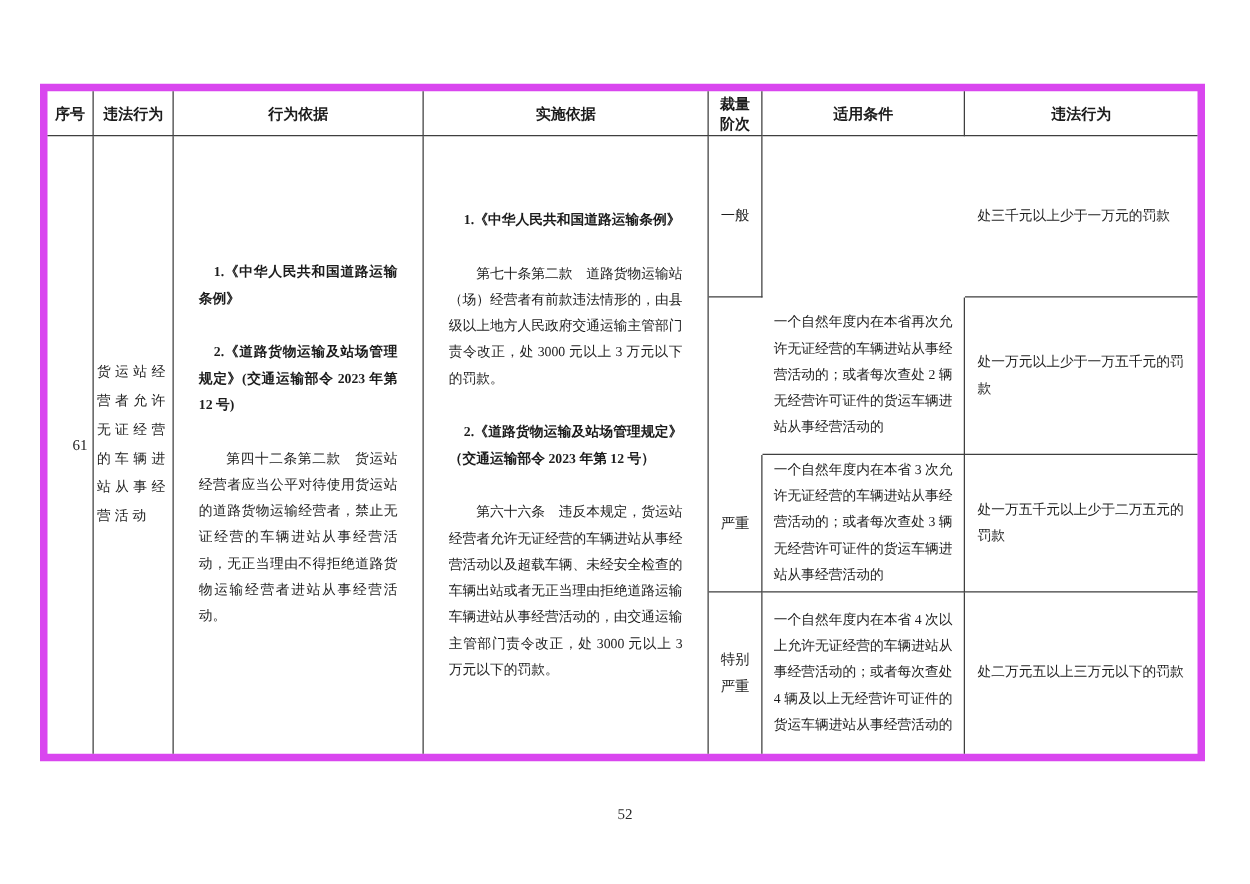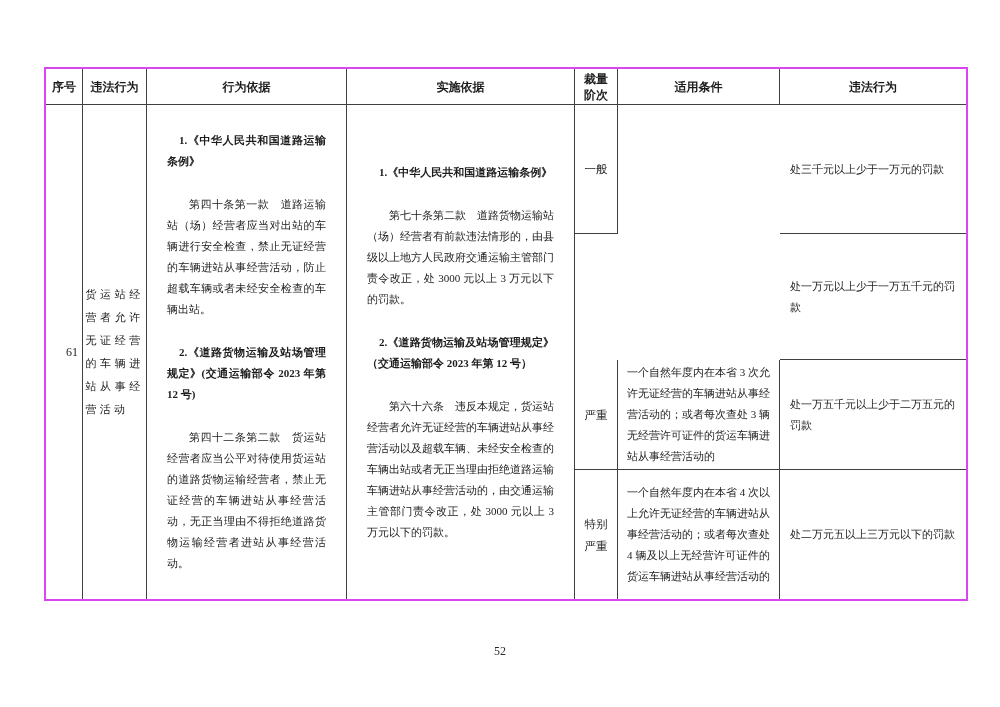--- a/index.html
+++ b/index.html
@@ -10,28 +10,28 @@
   body {
     position: relative;
     width: 1000px;
     height: 707px;
     font-family: "Liberation Serif", "DejaVu Serif", serif;
     color: #1c1c1c;
     overflow: hidden;
   }
   .tbl {
     position: absolute;
-    left: 44px;
+    left: 32px;
     top: 67px;
     width: 920px;
     height: 530px;
     display: grid;
     grid-template-columns: 37px 64px 200px 228px 43px 162px 186px;
     grid-template-rows: 36px 129px 126px 110px 129px;
-    border: 2px solid #d946ef;
+    border: 6px solid #d946ef;
   }
   .c {
     box-sizing: border-box;
     border-right: 1px solid #3f3f3f;
     border-bottom: 1px solid #3f3f3f;
     overflow: hidden;
   }
   .no-r { border-right: none; }
   .no-b { border-bottom: none; }
   .hc {
@@ -119,35 +119,35 @@
   <div class="c center-cell no-b" style="grid-column:1;grid-row:2/6;padding-left:16px;">
     <span>61</span>
   </div>
 
   <div class="c center-cell no-b" style="grid-column:2;grid-row:2/6;">
     <div class="violation-text">货运站经营者允许无证经营的车辆进站从事经营活动</div>
   </div>
 
   <div class="c para-cell no-b" style="grid-column:3;grid-row:2/6;">
     <p class="law">1.《中华人民共和国道路运输条例》</p>
-    <p class="clause">第四十条第一款　道路运输站（场）经营者应当对出站的车辆进行安全检查，禁止无证经营的车辆进站从事经营活动，防止超载车辆或者未经安全检查的车辆出站。</p>
     <p class="law">2.《道路货物运输及站场管理规定》(交通运输部令 2023 年第 12 号)</p>
     <p class="clause">第四十二条第二款　货运站经营者应当公平对待使用货运站的道路货物运输经营者，禁止无证经营的车辆进站从事经营活动，无正当理由不得拒绝道路货物运输经营者进站从事经营活动。</p>
   </div>
 
   <div class="c para-cell no-b" style="grid-column:4;grid-row:2/6;">
     <p class="law">1.《中华人民共和国道路运输条例》</p>
     <p class="clause">第七十条第二款　道路货物运输站（场）经营者有前款违法情形的，由县级以上地方人民政府交通运输主管部门责令改正，处 3000 元以上 3 万元以下的罚款。</p>
     <p class="law">2.《道路货物运输及站场管理规定》（交通运输部令 2023 年第 12 号）</p>
     <p class="clause">第六十六条　违反本规定，货运站经营者允许无证经营的车辆进站从事经营活动以及超载车辆、未经安全检查的车辆出站或者无正当理由拒绝道路运输车辆进站从事经营活动的，由交通运输主管部门责令改正，处 3000 元以上 3 万元以下的罚款。</p>
   </div>
 
   <div class="c level-cell" style="grid-column:5;grid-row:2;">一般</div>
   <div class="c std-cell no-r" style="grid-column:7;grid-row:2;">处三千元以上少于一万元的罚款</div>
 
+  <div class="c cond-cell" style="grid-column:6;grid-row:3;">一个自然年度内在本省再次允许无证经营的车辆进站从事经营活动的；或者每次查处 2 辆无经营许可证件的货运车辆进站从事经营活动的</div>
   <div class="c std-cell no-r" style="grid-column:7;grid-row:3;">处一万元以上少于一万五千元的罚款</div>
 
   <div class="c level-cell" style="grid-column:5;grid-row:4;">严重</div>
   <div class="c cond-cell" style="grid-column:6;grid-row:4;">一个自然年度内在本省 3 次允许无证经营的车辆进站从事经营活动的；或者每次查处 3 辆无经营许可证件的货运车辆进站从事经营活动的</div>
   <div class="c std-cell no-r" style="grid-column:7;grid-row:4;">处一万五千元以上少于二万五元的罚款</div>
 
   <div class="c level-cell no-b" style="grid-column:5;grid-row:5;">特别严重</div>
   <div class="c cond-cell no-b" style="grid-column:6;grid-row:5;">一个自然年度内在本省 4 次以上允许无证经营的车辆进站从事经营活动的；或者每次查处 4 辆及以上无经营许可证件的货运车辆进站从事经营活动的</div>
   <div class="c std-cell no-r no-b" style="grid-column:7;grid-row:5;">处二万元五以上三万元以下的罚款</div>
 

